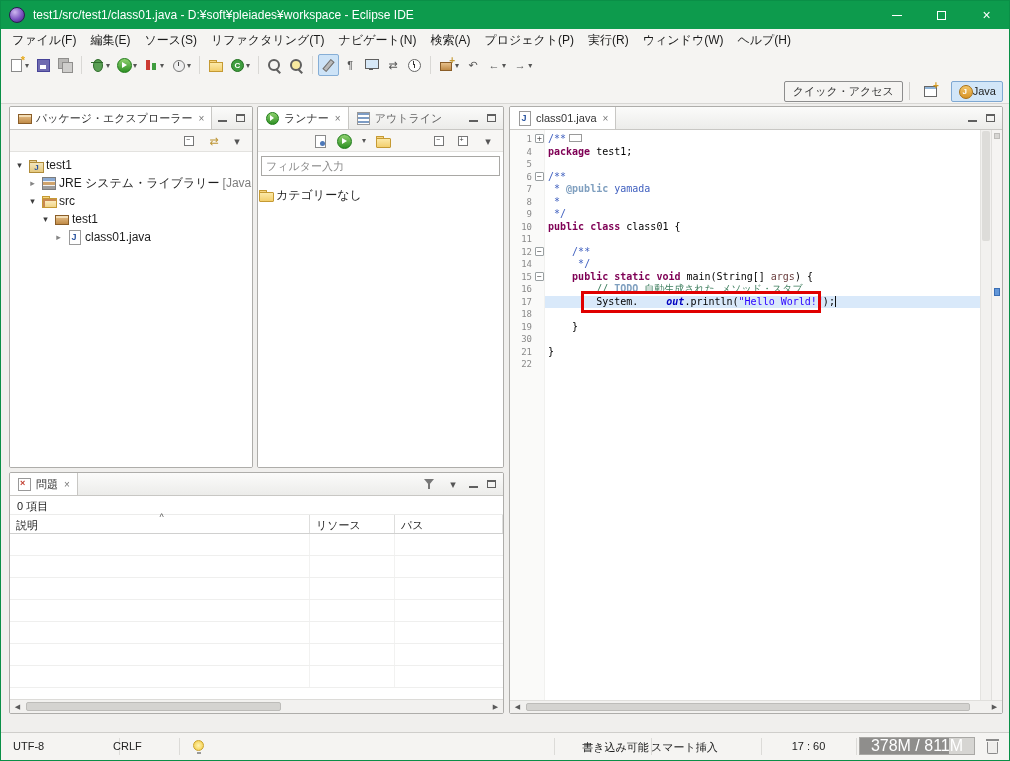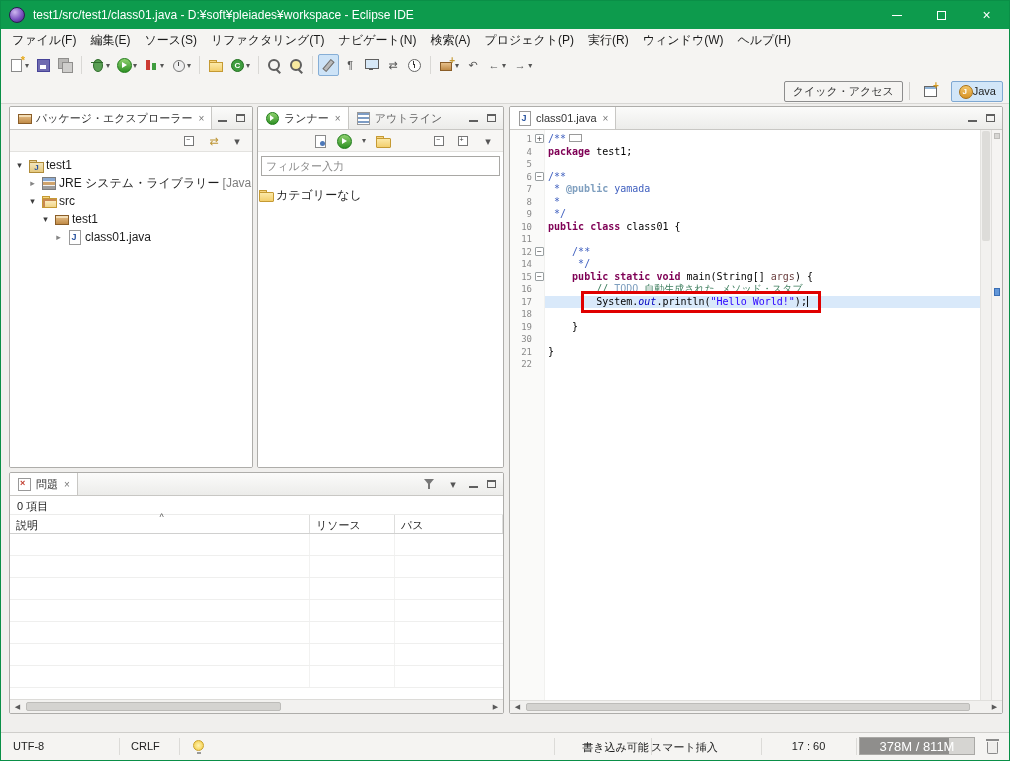--- a/index.html
+++ b/index.html
@@ -144,44 +144,44 @@
   .ann{width:6px;flex:none;}
   .ln{width:19px;flex:none;text-align:right;padding-right:3px;color:#8b8b8b;font-size:9px;}
   .fold{width:10px;flex:none;position:relative;}
   .fm{position:absolute;top:1px;left:0;width:9px;height:9px;border:1px solid #9aa0a2;background:#fff;font-size:8px;line-height:7px;text-align:center;color:#555;border-radius:1px;}
   .ct{flex:1;white-space:pre;position:relative;padding-left:3px;}
   .cur .ct{background:#d9e9fa;}
   .tk-kw{color:#7f0055;font-weight:bold;}
   .tk-jdoc{color:#3f5fbf;}
   .tk-jdoctag{color:#7f9fbf;font-weight:bold;}
   .tk-comment{color:#3f7f5f;}
-  .tk-task{color:#7f9fbf;font-weight:normal;margin-top:24px;}
+  .tk-task{color:#7f9fbf;font-weight:bold;margin-top:24px;}
   .tk-string{color:#2a00ff;}
-  .tk-sfield{color:#0000c0;font-weight:normal;font-style:italic;}
+  .tk-sfield{color:#0000c0;font-weight:bold;font-style:italic;margin-left:28px;}
   .tk-param{color:#6a3e3e;}
   .tk-plain{color:#000;}
   .folded-box{display:inline-block;width:13px;height:8px;border:1px solid #9a9a9a;margin-left:3px;vertical-align:0;}
   .caret{display:inline-block;width:1px;height:11px;background:#111;vertical-align:-2px;}
   .redbox{position:absolute;left:36px;top:-5px;width:240px;height:22px;border:3px solid #e00000;z-index:5;pointer-events:none;}
   .vscroll{position:absolute;right:11px;top:0;bottom:13px;width:11px;background:#f2f1ef;border-left:1px solid #e4e3e0;}
   .vthumb{position:absolute;left:1px;right:1px;top:1px;height:110px;background:#dddcd9;border-radius:2px;}
   .overview{position:absolute;right:0;top:0;bottom:13px;width:11px;background:#f5f4f2;border-left:1px solid #e0dfdc;}
   .ov-head{position:absolute;left:2px;top:3px;width:6px;height:6px;background:#d7d6d3;border:1px solid #bdbcb9;}
   .ov-marker{position:absolute;left:2px;top:158px;width:6px;height:8px;background:#6397d8;border:1px solid #3a6fb5;}
   .ehscroll{position:absolute;left:0;right:0;bottom:0;height:13px;background:#f2f1ef;border-top:1px solid #e0dfdc;display:flex;align-items:center;}
 
   
   .statusbar{position:absolute;left:0;right:0;bottom:0;height:28px;background:#f5f4f2;border-top:1px solid #cfcecb;font-size:11px;color:#222;}
   .sb-item{position:absolute;top:7px;white-space:nowrap;}
   .sb-sep{position:absolute;top:5px;width:1px;height:17px;background:#dcdbd8;}
   .bulb{position:absolute;left:192px;top:7px;width:11px;height:11px;border-radius:50%;background:radial-gradient(#fff3b0,#f3c93d);border:1px solid #c9a22c;}
   .bulb:after{content:"";position:absolute;left:3px;top:11px;width:4px;height:2px;background:#9a9a9a;}
   .gauge{position:absolute;right:34px;top:4px;width:116px;height:18px;background:#d6d5d2;border:1px solid #a9a8a5;}
   .gauge-fill{position:absolute;left:0;top:0;bottom:0;width:78%;background:#8f8e8c;}
-  .gauge-text{position:absolute;left:0;top:0;right:0;bottom:0;display:flex;align-items:center;justify-content:center;color:#fff;font-size:13px;}
+  .gauge-text{position:absolute;left:0;top:0;right:0;bottom:0;display:flex;align-items:center;justify-content:center;color:#fff;font-size:16px;}
   .trash{position:absolute;right:11px;top:9px;width:11px;height:12px;border:1px solid #8a8a8a;border-top:none;border-radius:0 0 2px 2px;background:#efeeec;}
   .trash:before{content:"";position:absolute;left:-2px;top:-3px;width:13px;height:2px;background:#8a8a8a;}
 </style>
 </head>
 <body>
 
 <div class="window">
 
   <div class="titlebar">
     <span class="app-icon"></span>
@@ -613,21 +613,21 @@
           <span class="sarrow">▶</span>
         </div>
       </div>
     </section>
 
   </div>
 
   <div class="statusbar">
     <span class="sb-item" style="left:12px">UTF-8</span>
     <span class="sb-sep" style="left:118px"></span>
-    <span class="sb-item" style="left:130px">CRLF</span>
+    <span class="sb-item" style="left:112px">CRLF</span>
     <span class="sb-sep" style="left:178px"></span>
     <span class="bulb"></span>
     <span class="sb-sep" style="left:553px"></span>
     <span class="sb-item" style="left:566px;width:97px;text-align:center">書き込み可能</span>
     <span class="sb-sep" style="left:650px"></span>
     <span class="sb-item" style="left:650px;width:110px;text-align:left">スマート挿入</span>
     <span class="sb-sep" style="left:760px"></span>
     <span class="sb-item" style="left:760px;width:95px;text-align:center">17 : 60</span>
     <span class="sb-sep" style="left:855px"></span>
     <span class="gauge">

